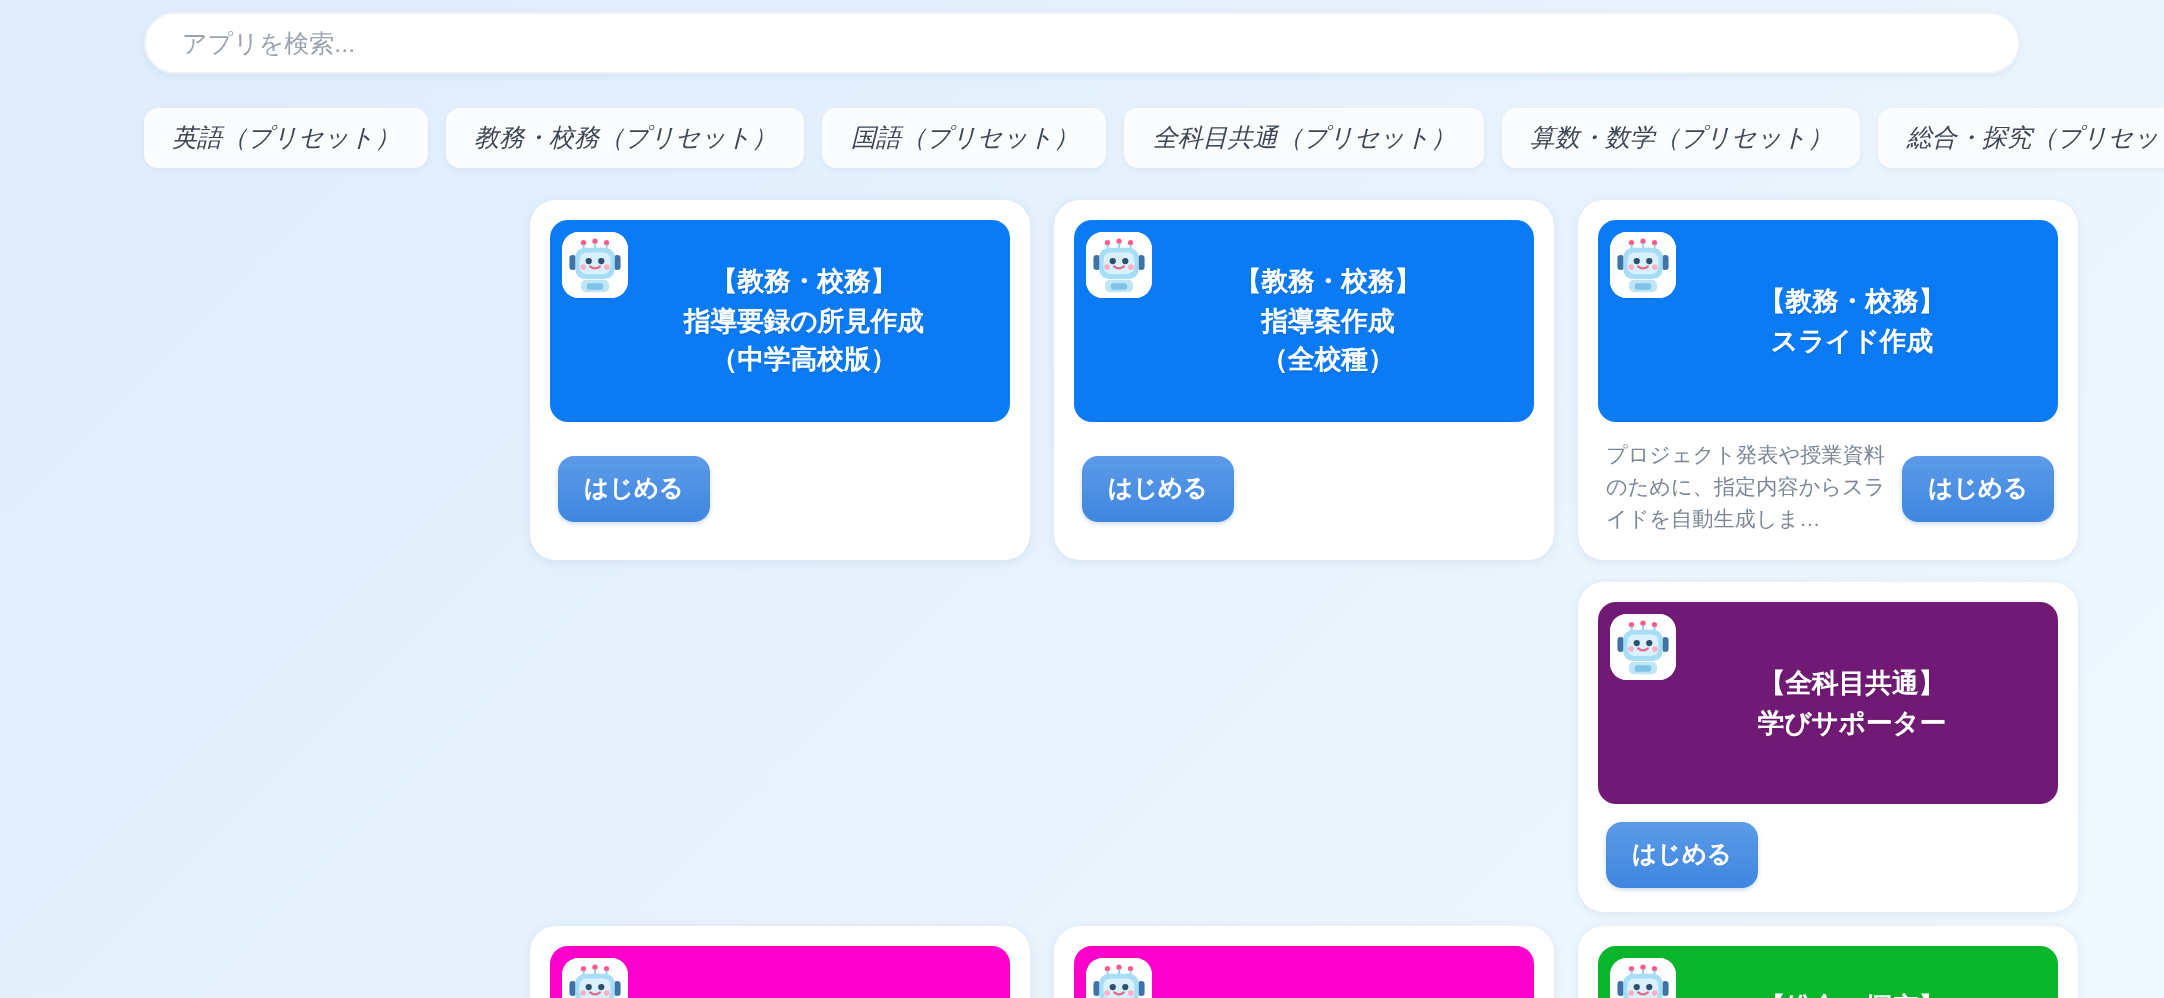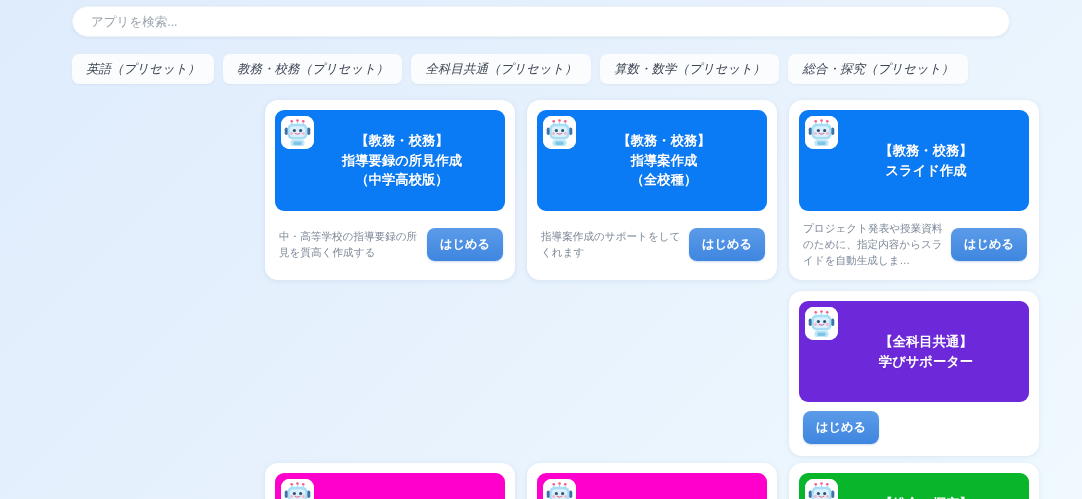--- a/index.html
+++ b/index.html
@@ -163,20 +163,21 @@
 
 <div class="search-row">
   <div class="search-box">
     <input type="text" placeholder="アプリを検索..." style="">
   </div>
 </div>
 
 <div class="chip-row" id="chip-row">
     <div class="chip">英語（プリセット）</div>
     <div class="chip">教務・校務（プリセット）</div>
+    <div class="chip">国語（プリセット）</div>
     <div class="chip">全科目共通（プリセット）</div>
     <div class="chip">算数・数学（プリセット）</div>
     <div class="chip">総合・探究（プリセット）</div>
   </div>
 
 <div class="grid row1" id="grid-row1">
     <div class="card">
       <div class="card-header" style="background: rgb(11, 123, 245);">
         <span class="robot-icon">
   <svg viewBox="0 0 40 40" xmlns="http://www.w3.org/2000/svg">
@@ -198,21 +199,20 @@
     <path d="M17 20.8 q3 2.4 6 0" stroke="#e4688b" stroke-width="1.3" fill="none" stroke-linecap="round"></path>
     <rect x="11.5" y="29" width="17" height="7.5" rx="3" fill="#bfe6f8"></rect>
     <rect x="15" y="31" width="10" height="4" rx="1.6" fill="#7fc4e6"></rect>
   </svg>
         </span>
         <div class="card-title">【教務・校務】
 指導要録の所見作成
 （中学高校版）</div>
       </div>
       <div class="card-footer">
-        <div class="card-desc">中・高等学校の指導要録の所見を質高く作成する</div>
         <button class="start-button">はじめる</button>
       </div>
     </div>
     <div class="card">
       <div class="card-header" style="background: rgb(11, 123, 245);">
         <span class="robot-icon">
   <svg viewBox="0 0 40 40" xmlns="http://www.w3.org/2000/svg">
     <rect x="0" y="0" width="40" height="40" rx="10" fill="#ffffff"></rect>
     <circle cx="13" cy="6.5" r="1.6" fill="#ff5c8a"></circle>
     <circle cx="20" cy="5.6" r="1.6" fill="#ff5c8a"></circle>
@@ -231,21 +231,20 @@
     <path d="M17 20.8 q3 2.4 6 0" stroke="#e4688b" stroke-width="1.3" fill="none" stroke-linecap="round"></path>
     <rect x="11.5" y="29" width="17" height="7.5" rx="3" fill="#bfe6f8"></rect>
     <rect x="15" y="31" width="10" height="4" rx="1.6" fill="#7fc4e6"></rect>
   </svg>
         </span>
         <div class="card-title">【教務・校務】
 指導案作成
 （全校種）</div>
       </div>
       <div class="card-footer">
-        <div class="card-desc">指導案作成のサポートをしてくれます</div>
         <button class="start-button">はじめる</button>
       </div>
     </div>
     <div class="card">
       <div class="card-header" style="background: rgb(11, 123, 245);">
         <span class="robot-icon">
   <svg viewBox="0 0 40 40" xmlns="http://www.w3.org/2000/svg">
     <rect x="0" y="0" width="40" height="40" rx="10" fill="#ffffff"></rect>
     <circle cx="13" cy="6.5" r="1.6" fill="#ff5c8a"></circle>
     <circle cx="20" cy="5.6" r="1.6" fill="#ff5c8a"></circle>
@@ -268,21 +267,21 @@
         </span>
         <div class="card-title">【教務・校務】
 スライド作成</div>
       </div>
       <div class="card-footer">
         <div class="card-desc">プロジェクト発表や授業資料のために、指定内容からスライドを自動生成しま…</div>
         <button class="start-button">はじめる</button>
       </div>
     </div>
     <div class="card">
-      <div class="card-header" style="background: #6d28d9;">
+      <div class="card-header" style="background: #701a75;">
         <span class="robot-icon">
   <svg viewBox="0 0 40 40" xmlns="http://www.w3.org/2000/svg">
     <rect x="0" y="0" width="40" height="40" rx="10" fill="#ffffff"></rect>
     <circle cx="13" cy="6.5" r="1.6" fill="#ff5c8a"></circle>
     <circle cx="20" cy="5.6" r="1.6" fill="#ff5c8a"></circle>
     <circle cx="27" cy="6.5" r="1.6" fill="#ff5c8a"></circle>
     <rect x="12.6" y="7.6" width="1.1" height="3" fill="#8fd2f0"></rect>
     <rect x="19.5" y="6.8" width="1.1" height="3.8" fill="#8fd2f0"></rect>
     <rect x="26.5" y="7.6" width="1.1" height="3" fill="#8fd2f0"></rect>
     <rect x="4.5" y="14" width="4" height="9" rx="2" fill="#3f73a8"></rect>

